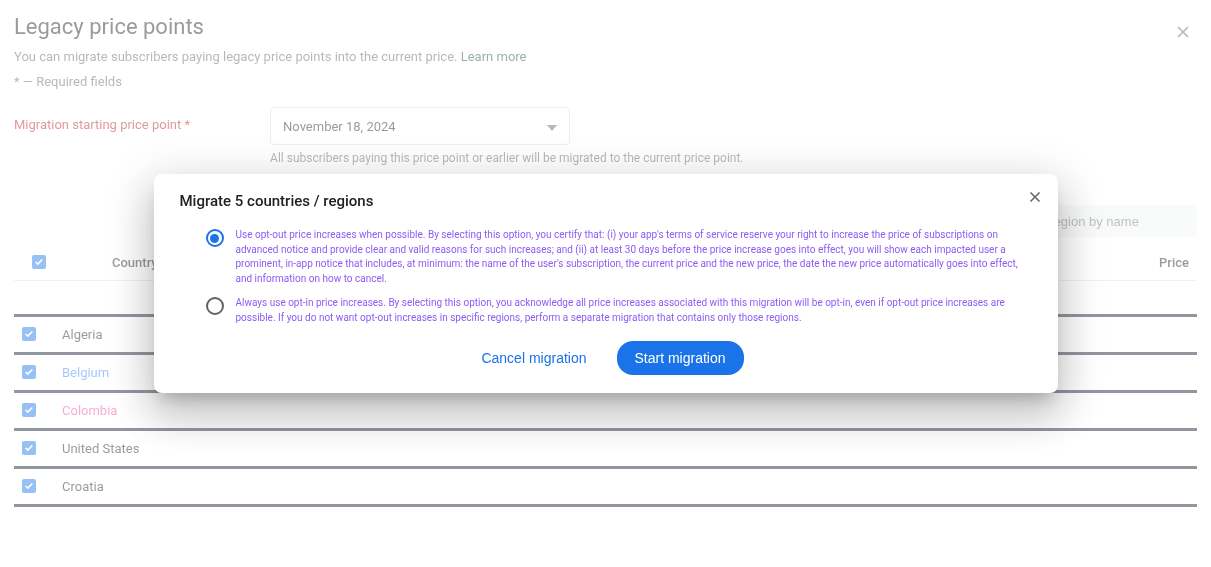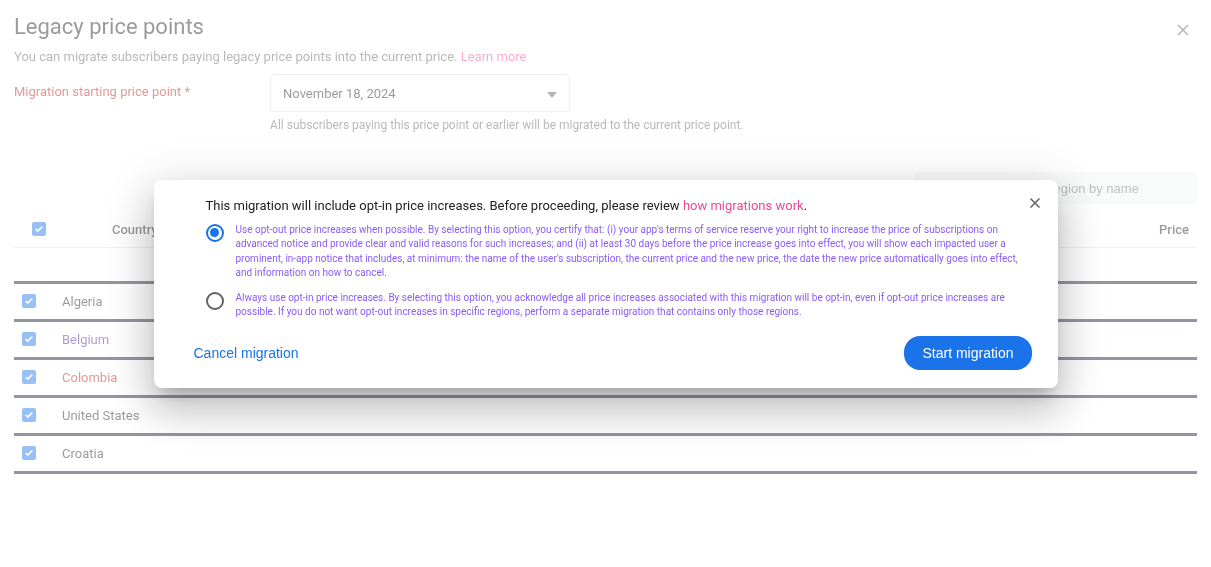--- a/index.html
+++ b/index.html
@@ -7,25 +7,25 @@
     font-family: Roboto, "Helvetica Neue", Arial, sans-serif;
     background: #fff;
     color: #202124;
     width: 1211px;
     height: 567px;
     overflow: hidden;
     position: relative;
     font-size: 13px;
   }
   .page { padding: 14px 14px 0 14px; }
-  .header-row { display: flex; justify-content: space-between; align-items: center; }
+  .header-row { display: flex; justify-content: space-between; align-items: flex-end; }
   .title { font-size: 22px; font-weight: 400; color: #202124; margin-bottom: 10px; }
   .close-x { color: #5f6368; cursor: pointer; padding: 4px; }
   .subtitle { color: #5f6368; font-size: 13px; margin-bottom: 10px; }
-  .link { color: #ec4899; text-decoration: none; }
+  .link { color: #14532d; text-decoration: none; }
   .req { color: #5f6368; font-size: 13px; margin-bottom: 18px; }
   .select-row { display: flex; align-items: flex-start; gap: 80px; margin-bottom: 40px; }
   .select-label { font-size: 13px; color: #b91c1c; padding-top: 10px; }
   .select-col { display: flex; flex-direction: column; }
   .select {
     width: 300px; height: 38px; border: 1px solid #dadce0; border-radius: 4px;
     display: flex; align-items: center; justify-content: space-between;
     padding: 0 12px; cursor: pointer; background: #fff;
   }
   .select-help { color: #5f6368; font-size: 12px; margin-top: 6px; }
@@ -60,21 +60,21 @@
   .radio-row { display: flex; gap: 12px; margin-bottom: 10px; padding-left: 26px; }
   .radio {
     width: 18px; height: 18px; border: 2px solid #5f6368; border-radius: 50%;
     flex-shrink: 0; display: flex; align-items: center; justify-content: center; margin-top: 1px;
   }
   .radio.selected { border-color: #1a73e8; }
   .radio.selected::after {
     content: ""; width: 9px; height: 9px; background: #1a73e8; border-radius: 50%;
   }
   .radio-text { font-size: 10px; color: #8b5cf6; line-height: 1.45; }
-  .modal-actions { display: flex; justify-content: space-between; gap: 16px; margin-top: 16px; }
+  .modal-actions { display: flex; justify-content: center; gap: 16px; margin-top: 16px; }
   .btn-text {
     background: transparent; border: none; color: #1a73e8; font-size: 14px; font-weight: 500;
     padding: 8px 14px; border-radius: 4px; cursor: pointer;
   }
   .btn-primary {
     background: #1a73e8; border: none; color: #fff; font-size: 14px; font-weight: 500;
     padding: 9px 18px; border-radius: 16px; cursor: pointer;
   }
   .country-col { width: 160px; color: #202124; }
 </style>
@@ -88,20 +88,21 @@
     </div>
     <div class="close-x">
       <svg width="20" height="20" viewBox="0 0 24 24" fill="none" stroke="currentColor" stroke-width="2">
           <path d="M18 6 6 18M6 6l12 12"></path>
         </svg>
     </div>
   </div>
   <p class="subtitle">
     <span>You can migrate subscribers paying legacy price points into the current price. </span><a href="#" class="link">Learn more</a>
   </p>
+  <p class="req">* — Required fields</p>
 
   <div class="select-row">
     <div class="select-label">Migration starting price point  *</div>
     <div class="select-col">
       <div class="select">
         <span>November 18, 2024</span>
         <span>
           <svg width="10" height="6" viewBox="0 0 10 6">
               <path d="M0 0l5 6 5-6z" fill="#5f6368"></path>
             </svg>
@@ -151,31 +152,31 @@
           <td class="country-col" style="color:#202124">Algeria</td>
           <td>DZD 1,075.00</td>
           <td>DZD 925.00</td>
         </tr>
         <tr>
           <td class="chk-col"><span class="chk">
               <svg width="10" height="10" viewBox="0 0 24 24" fill="none" stroke="#fff" stroke-width="4">
                 <path d="M20 6 9 17l-5-5"></path>
               </svg>
             </span></td>
-          <td class="country-col" style="color:#4c1d95">Belgium</td>
-          <td></td>
-          <td></td>
-        </tr>
-        <tr>
-          <td class="chk-col"><span class="chk">
-              <svg width="10" height="10" viewBox="0 0 24 24" fill="none" stroke="#fff" stroke-width="4">
-                <path d="M20 6 9 17l-5-5"></path>
-              </svg>
-            </span></td>
-          <td class="country-col" style="color:#b91c1c">Colombia</td>
+          <td class="country-col" style="color:#3b82f6">Belgium</td>
+          <td></td>
+          <td></td>
+        </tr>
+        <tr>
+          <td class="chk-col"><span class="chk">
+              <svg width="10" height="10" viewBox="0 0 24 24" fill="none" stroke="#fff" stroke-width="4">
+                <path d="M20 6 9 17l-5-5"></path>
+              </svg>
+            </span></td>
+          <td class="country-col" style="color:#ec4899">Colombia</td>
           <td></td>
           <td></td>
         </tr>
         <tr>
           <td class="chk-col"><span class="chk">
               <svg width="10" height="10" viewBox="0 0 24 24" fill="none" stroke="#fff" stroke-width="4">
                 <path d="M20 6 9 17l-5-5"></path>
               </svg>
             </span></td>
           <td class="country-col" style="color:#202124">United States</td>
@@ -196,23 +197,21 @@
   </table>
 </div>
 
 <div class="overlay">
   <div class="modal">
     <div class="modal-close">
       <svg width="18" height="18" viewBox="0 0 24 24" fill="none" stroke="currentColor" stroke-width="2">
           <path d="M18 6 6 18M6 6l12 12"></path>
         </svg>
     </div>
-    <p class="modal-intro">
-      <span>This migration will include opt-in price increases. Before proceeding, please review </span><a href="#" class="link">how migrations work</a><span>.</span>
-    </p>
+    <h2 class="modal-title">Migrate 5 countries / regions</h2>
     <div class="radio-row">
       <div class="radio selected"></div>
       <div class="radio-text">Use opt-out price increases when possible. By selecting this option, you certify that: (i) your app's terms of service reserve your right to increase the price of subscriptions on advanced notice and provide clear and valid reasons for such increases; and (ii) at least 30 days before the price increase goes into effect, you will show each impacted user a prominent, in-app notice that includes, at minimum: the name of the user's subscription, the current price and the new price, the date the new price automatically goes into effect, and information on how to cancel.</div>
     </div>
     <div class="radio-row">
       <div class="radio"></div>
       <div class="radio-text">Always use opt-in price increases. By selecting this option, you acknowledge all price increases associated with this migration will be opt-in, even if opt-out price increases are possible. If you do not want opt-out increases in specific regions, perform a separate migration that contains only those regions.</div>
     </div>
     <div class="modal-actions">
       <button class="btn-text">Cancel migration</button>

